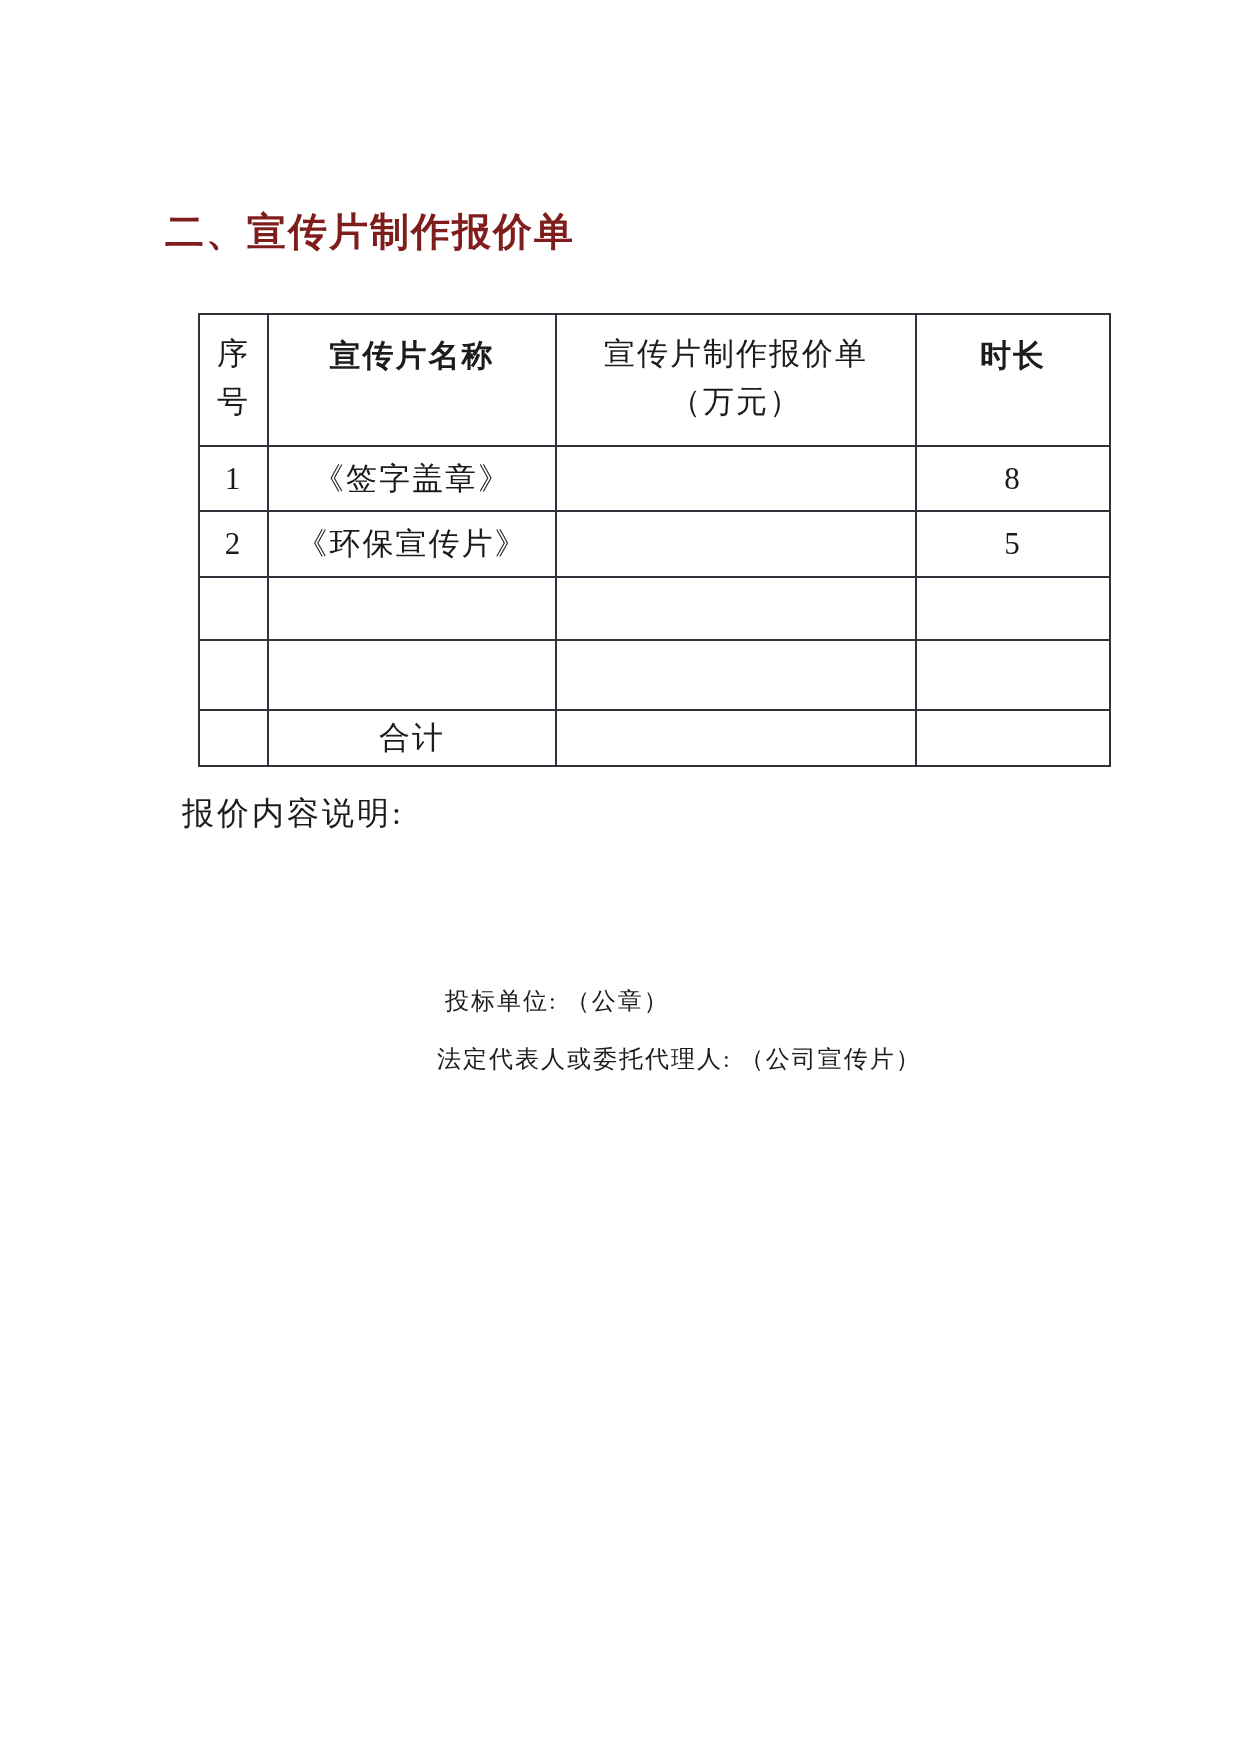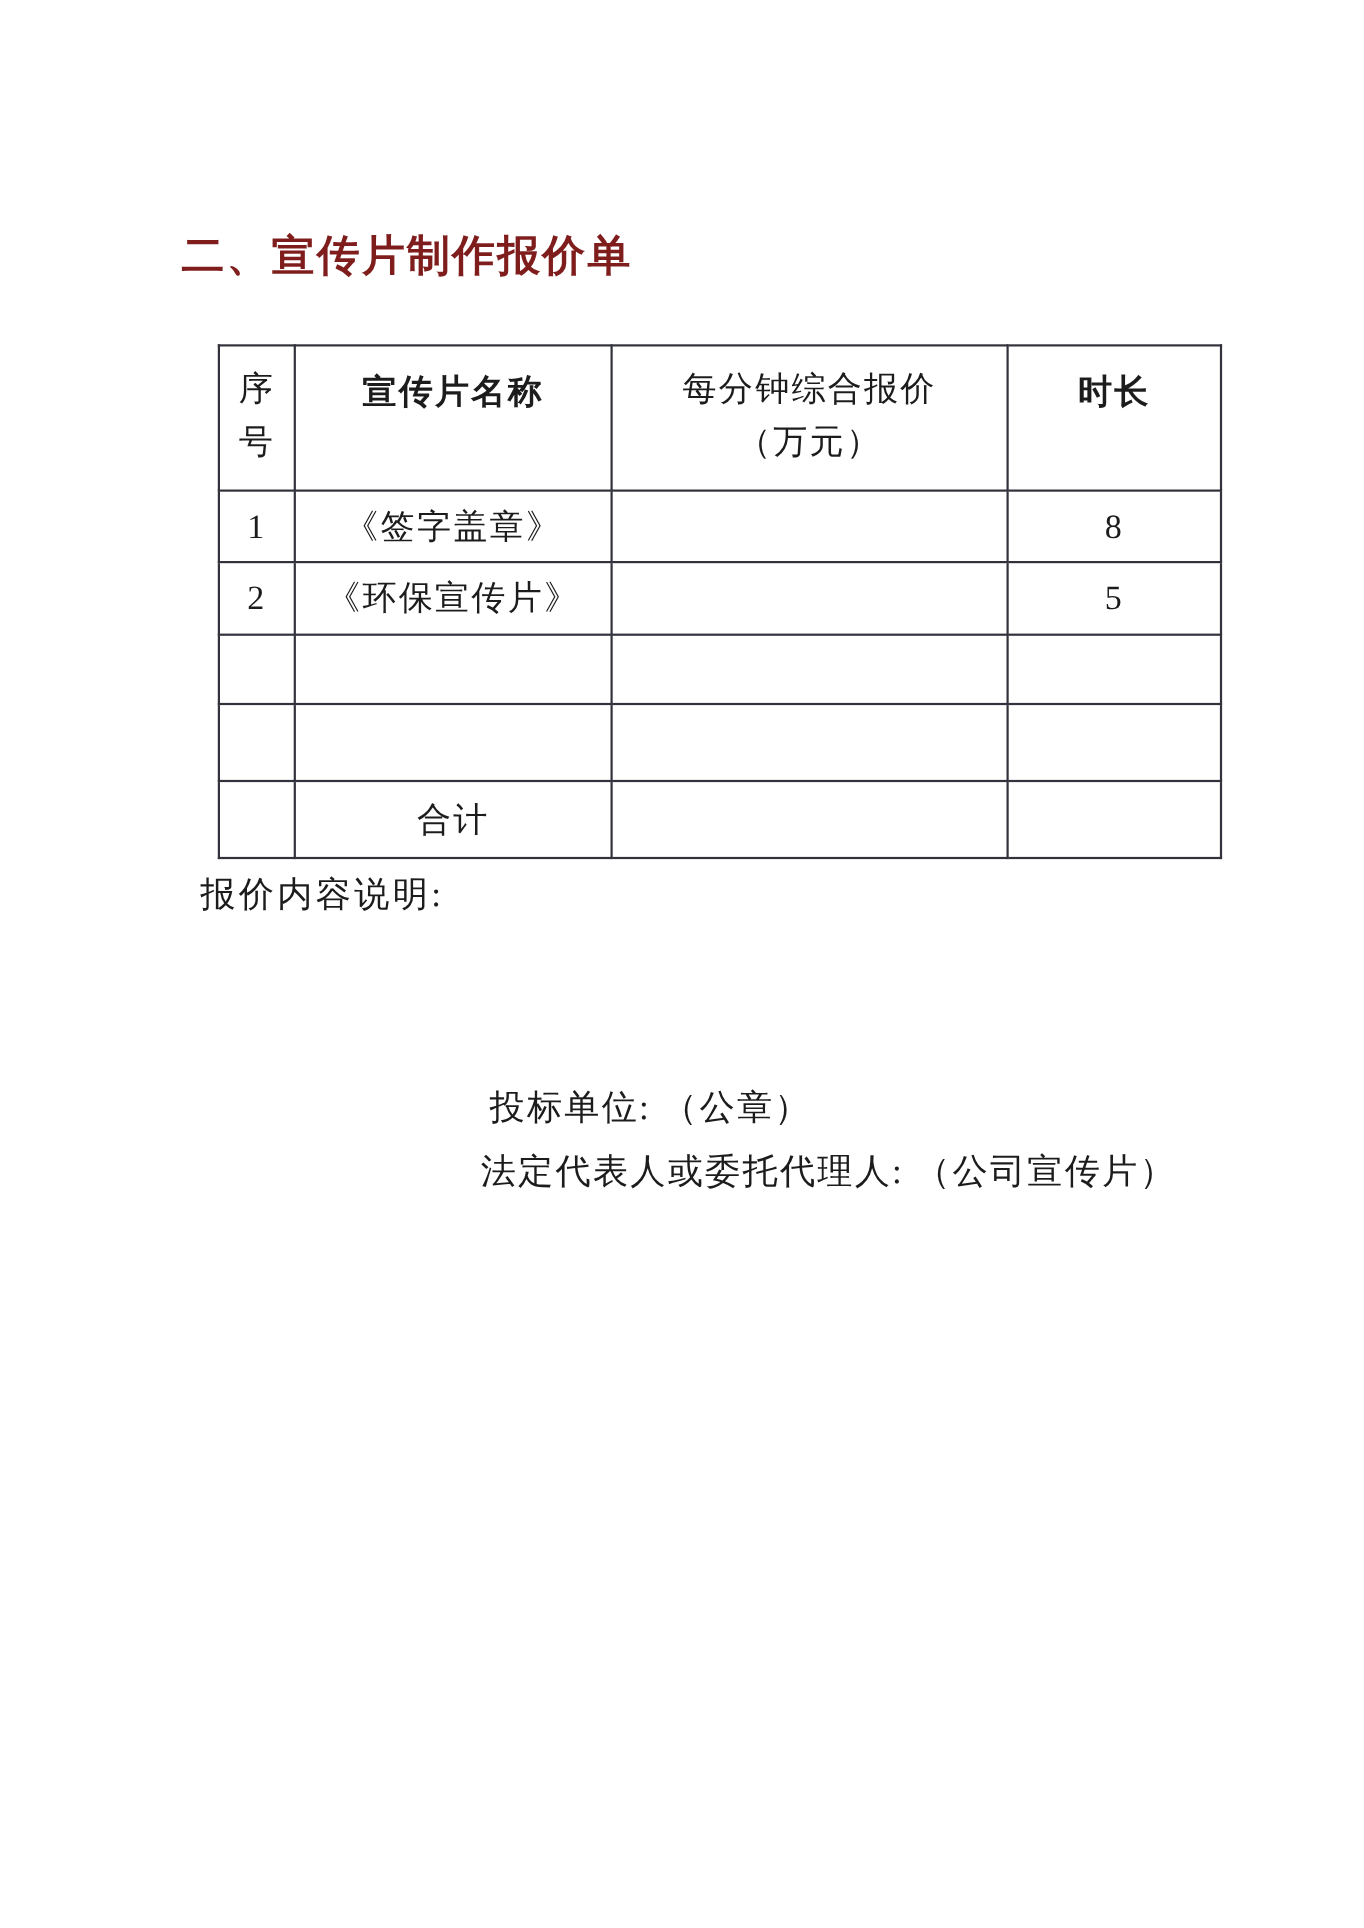--- a/index.html
+++ b/index.html
@@ -50,32 +50,32 @@
     flex-direction: column;
     justify-content: space-between;
     align-items: center;
     padding: 18px 0 20px 0;
   }
   .hdr-single { display: block; padding-top: 20px; font-weight: bold; }
   tr.row-1 { height: 65px; }
   tr.row-2 { height: 66px; }
   tr.row-3 { height: 63px; }
   tr.row-4 { height: 70px; }
-  tr.row-total { height: 70px; }
+  tr.row-total { height: 56px; }
   td.num-cell { font-size: 30px; letter-spacing: 0; }
   .note-label {
     position: absolute;
     left: 182px; top: 792px;
     font-size: 32px;
     letter-spacing: 3px;
     white-space: nowrap;
   }
   .sig-line {
     position: absolute;
-    font-size: 32px;
+    font-size: 24px;
     letter-spacing: 2px;
     white-space: nowrap;
   }
   .sig-1 { left: 445px; top: 985px; }
   .sig-2 { left: 437px; top: 1043px; }
 </style>
 </head>
 <body>
 
 <div>
@@ -95,21 +95,21 @@
           <span class="hdr-stack">
             <span>序</span>
             <span>号</span>
           </span>
         </th>
         <th>
           <span class="hdr-single">宣传片名称</span>
         </th>
         <th>
           <span class="hdr-stack">
-            <span>每分钟综合报价</span>
+            <span>宣传片制作报价单</span>
             <span>（万元）</span>
           </span>
         </th>
         <th>
           <span class="hdr-single">时长</span>
         </th>
       </tr>
 
       <tr class="row-1">
         <td class="num-cell">1</td>

